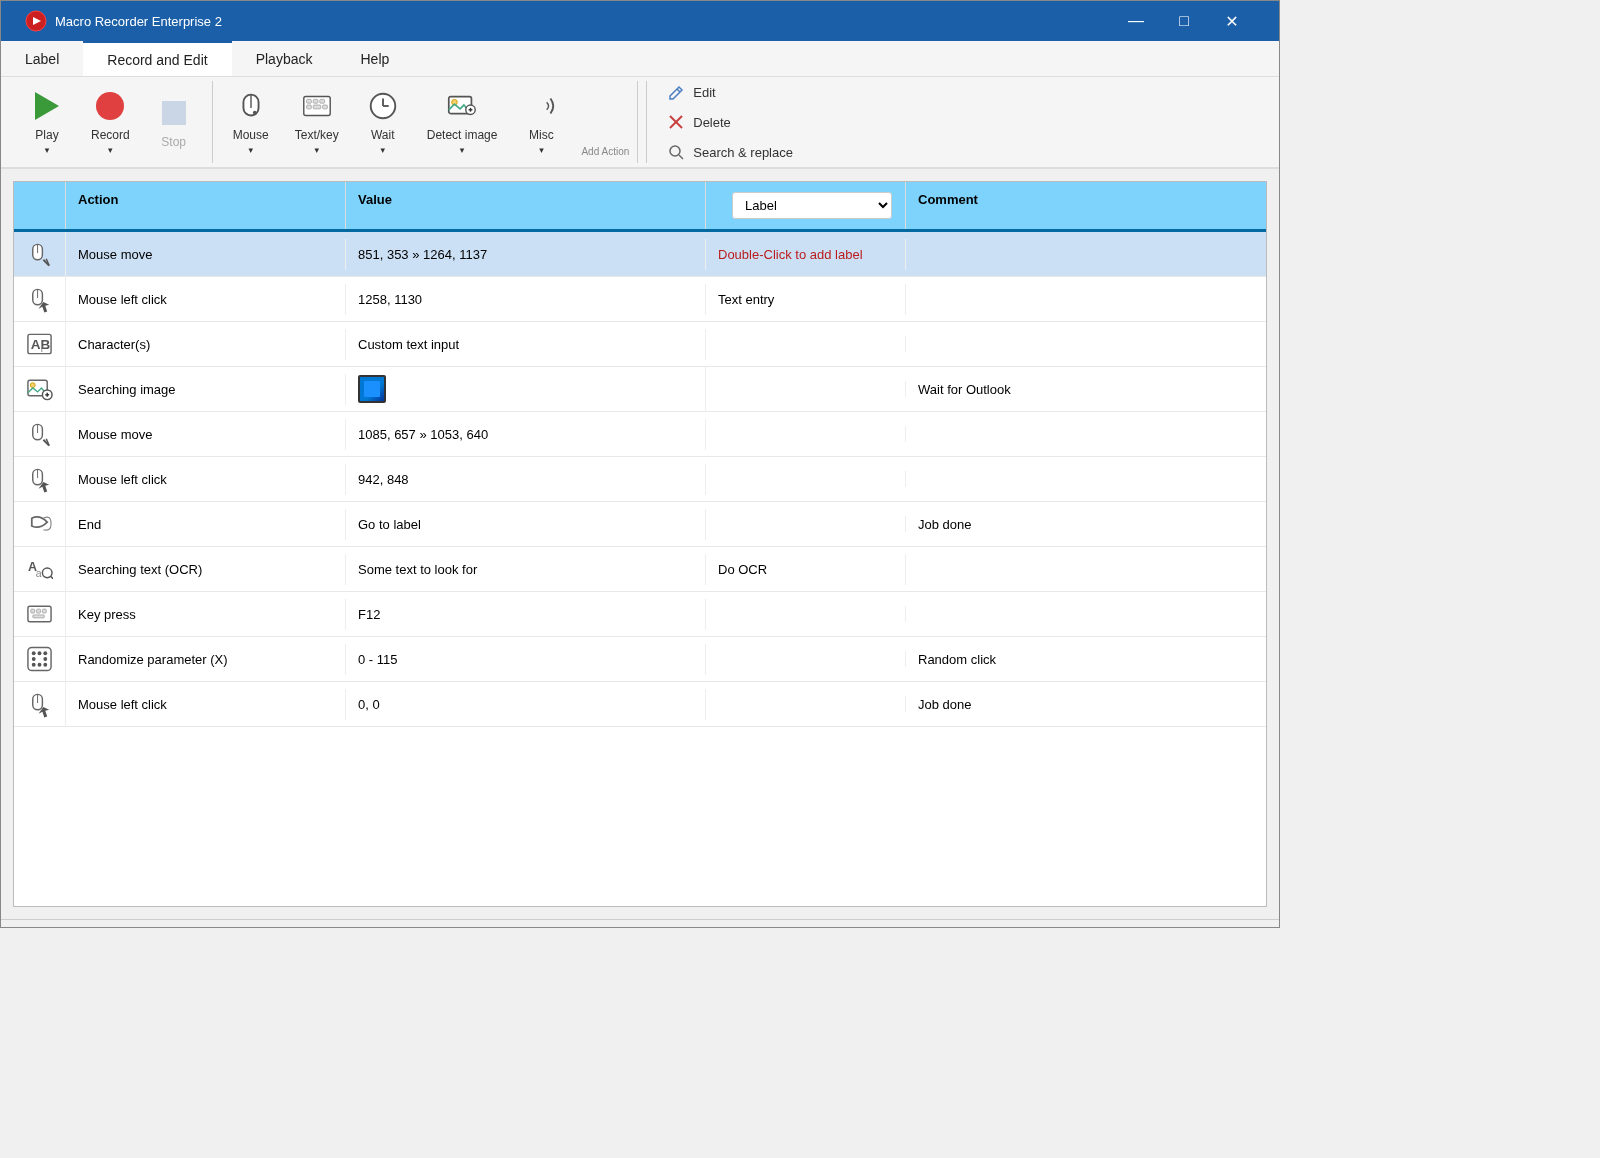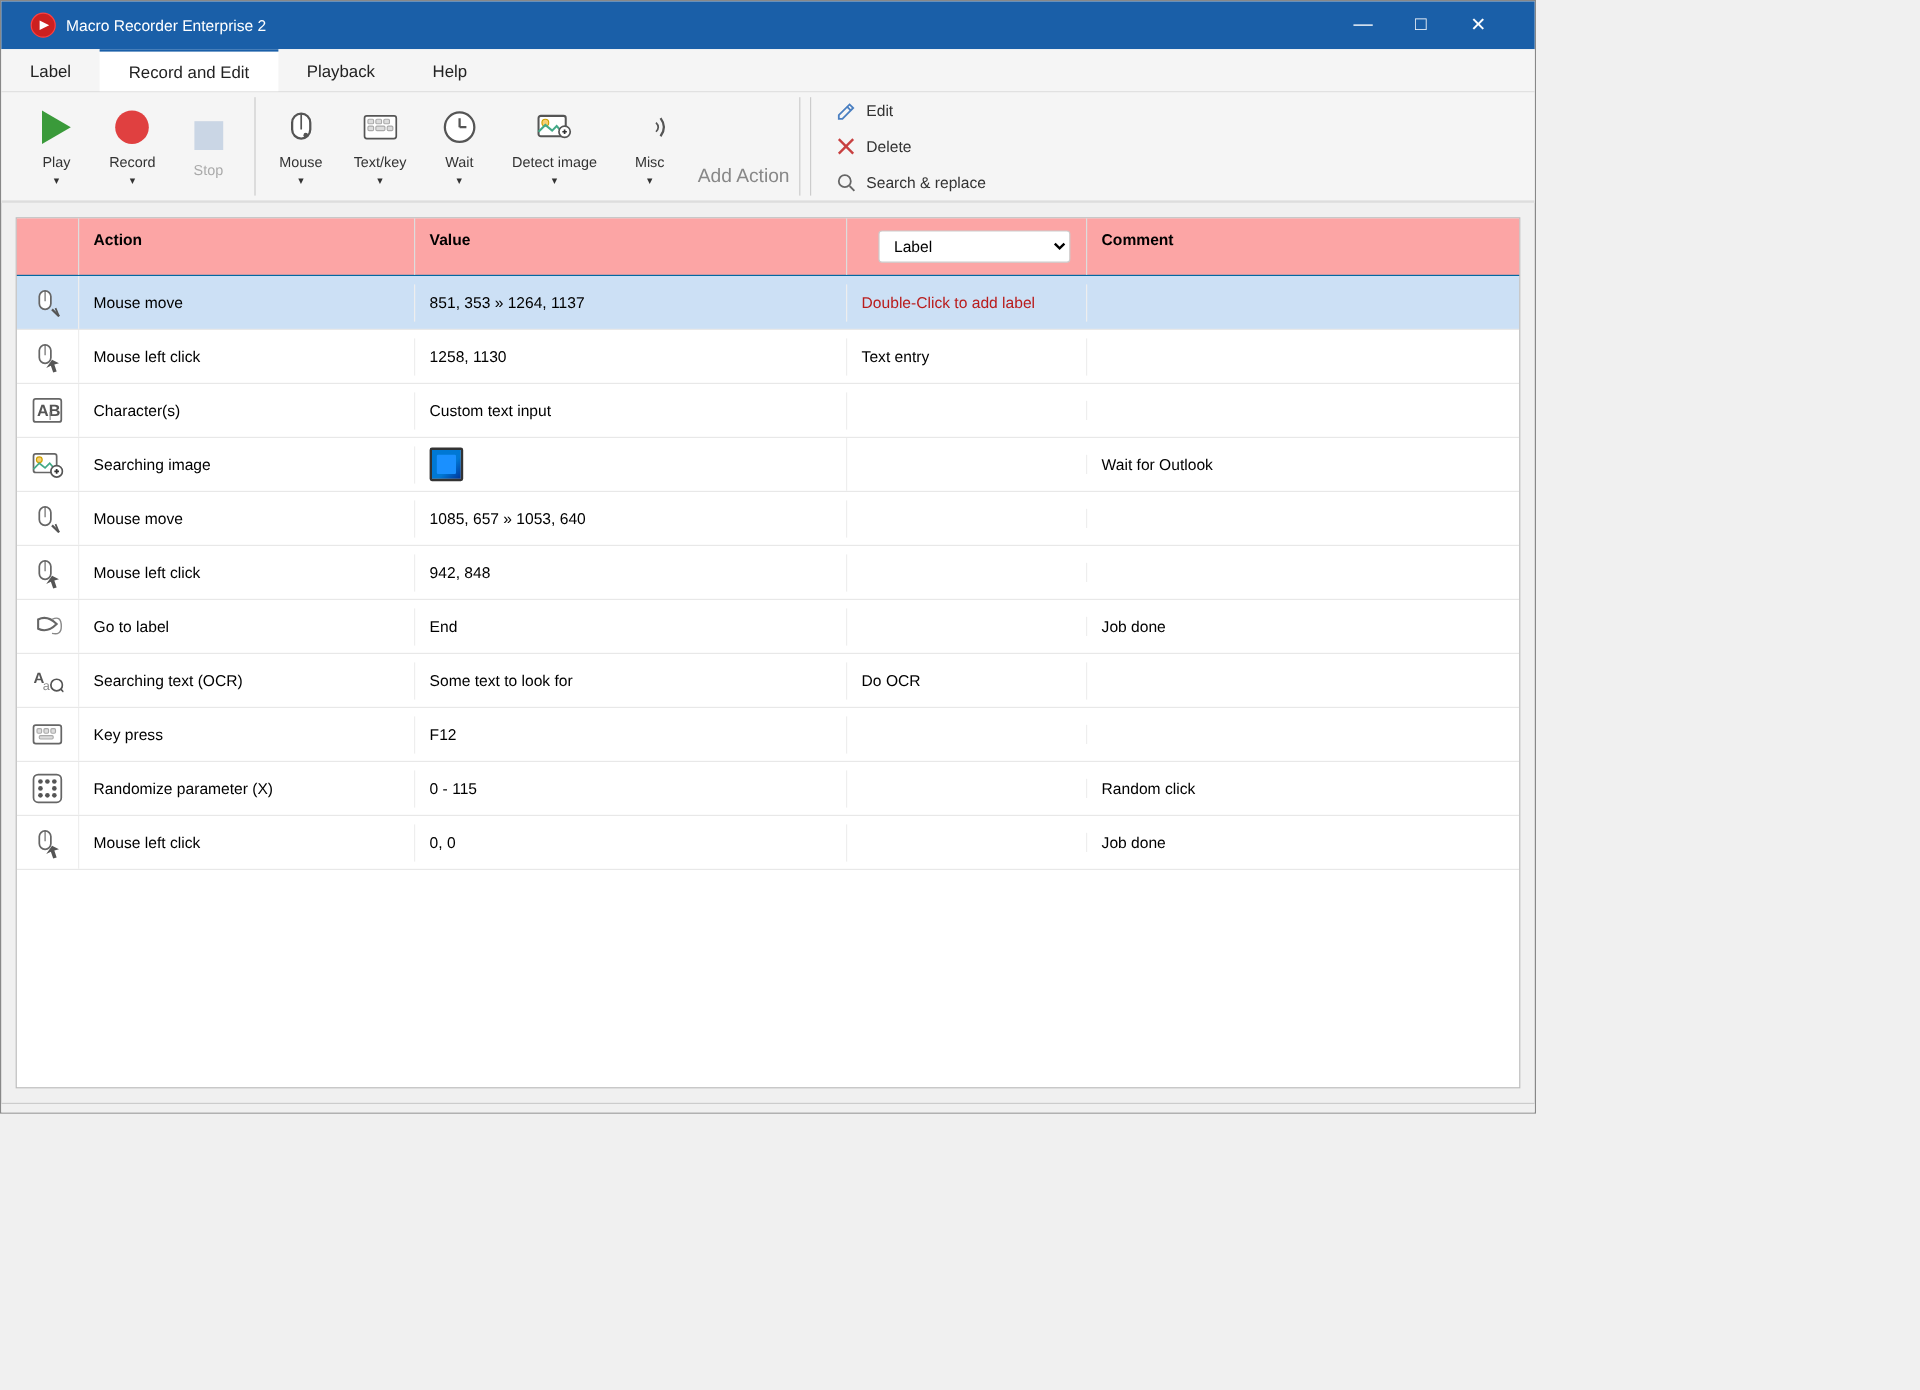--- a/index.html
+++ b/index.html
@@ -131,21 +131,21 @@
     
     .icon-svg { width: 34px; height: 34px; }
 
     
     .add-action-label {
       display: flex;
       align-items: flex-end;
       padding-bottom: 6px;
       padding-left: 8px;
       color: #888;
-      font-size: 16px;
+      font-size: 10px;
       align-self: flex-end;
     }
 
     
     .edit-section {
       display: flex;
       flex-direction: column;
       justify-content: center;
       padding: 0 16px;
       gap: 8px;
@@ -170,22 +170,22 @@
       border: 1px solid #bbb;
       height: calc(100% - 200px);
       display: flex;
       flex-direction: column;
     }
 
     
     .table-header {
       display: grid;
       grid-template-columns: 52px 280px 1fr 200px 1fr;
-      background: #fca5a5;
-      border-bottom: 1px solid #0369a1;
+      background: #7dd3fc;
+      border-bottom: 3px solid #0369a1;
       font-weight: 600;
       font-size: 13px;
     }
     .table-header .th {
       padding: 10px 12px;
       border-right: 1px solid #ddd;
     }
     .table-header .th:last-child { border-right: none; }
     .th-label {
       display: flex; align-items: center; gap: 4px;
@@ -507,22 +507,22 @@
         <div class="td"></div>
         <div class="td"></div>
       </div>
       <div class="table-row">
         <div class="td td-icon">
           <svg width="28" height="28" viewBox="0 0 28 28" fill="none" stroke="#666" stroke-width="1.8">
       <path d="M6 8 Q14 4 22 12 Q14 20 6 16 Z" fill="none" stroke="#666"></path>
       <path d="M18 8 Q26 4 26 14 Q26 22 18 20" fill="none" stroke="#888" stroke-width="1.2"></path>
     </svg>
         </div>
+        <div class="td">End</div>
         <div class="td">Go to label</div>
-        <div class="td">End</div>
         <div class="td"></div>
         <div class="td">Job done</div>
       </div>
       <div class="table-row">
         <div class="td td-icon">
           <svg width="28" height="28" viewBox="0 0 28 28" fill="none">
       <text x="2" y="16" font-size="13" fill="#555" font-family="Arial" font-weight="bold">A</text>
       <text x="10" y="22" font-size="11" fill="#888" font-family="Arial">a</text>
       <circle cx="22" cy="18" r="5" fill="none" stroke="#555" stroke-width="1.5"></circle>
       <line x1="25.5" y1="21.5" x2="28" y2="24" stroke="#555" stroke-width="1.5"></line>

